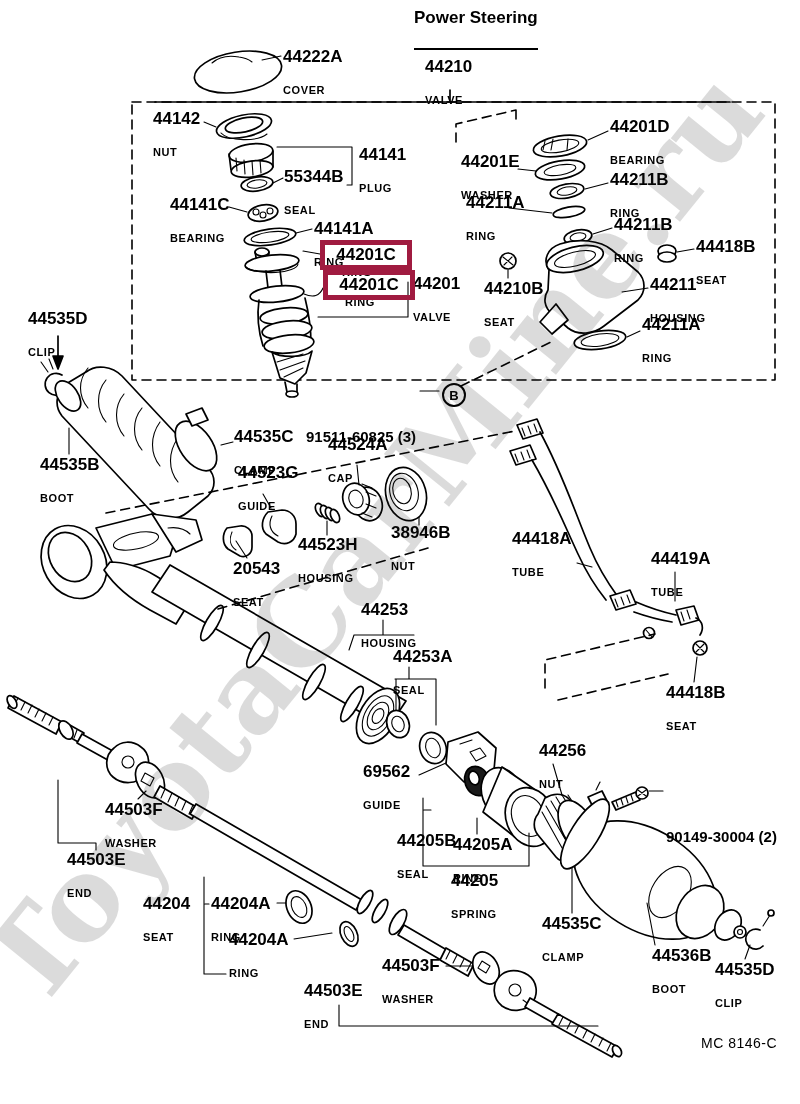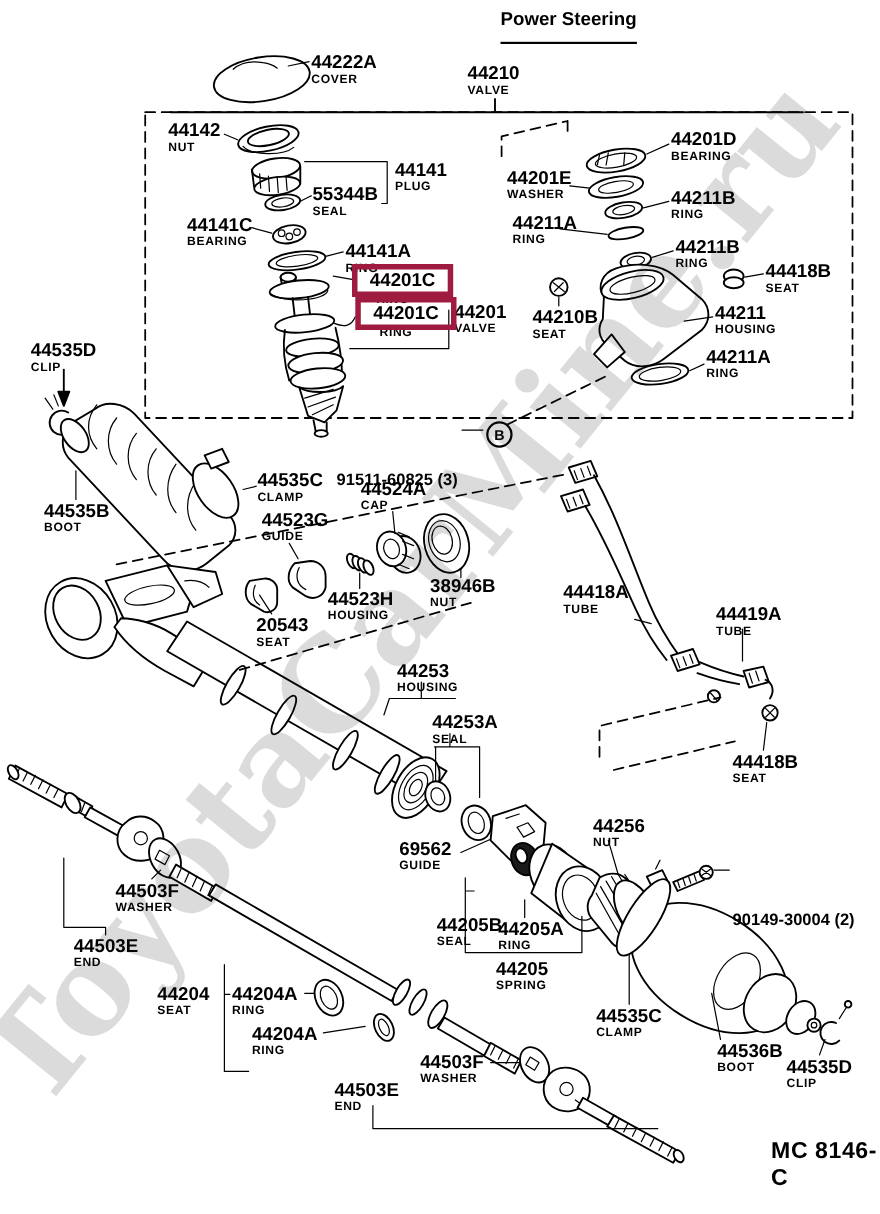--- a/index.html
+++ b/index.html
@@ -8,36 +8,36 @@
   #art{position:absolute;left:0;top:0;z-index:1;}
   #art path,#art ellipse,#art circle,#art line,#art rect,#art polygon{
     fill:none;stroke:#000;stroke-width:1.7;stroke-linecap:round;stroke-linejoin:round;}
   #art .fw{fill:#fff;}
   #art .fk{fill:#1a1a1a;}
   #art .dash{stroke-dasharray:9 6;stroke-width:1.6;}
   #art .thin{stroke-width:1.1;}
   #art polygon.solid{fill:#000;stroke:#000;}
   .lbl{position:absolute;z-index:2;font-weight:bold;line-height:1;white-space:nowrap;}
   .lbl .num{font-size:17px;letter-spacing:0;}
-  .lbl .nm{font-size:11px;letter-spacing:.6px;margin-top:2px;}
+  .lbl .nm{font-size:11px;letter-spacing:.6px;margin-top:20px;}
   .one{font-size:15px;font-weight:bold;z-index:2;position:absolute;white-space:nowrap;margin-top:45px;}
   .title{position:absolute;left:414px;top:8px;z-index:2;font-size:17px;font-weight:bold;
-         border-bottom:2px solid #000;padding-bottom:10px;margin-left:41px;}
+         border-bottom:2px solid #000;padding-bottom:20px;}
   .hlbox{position:absolute;z-index:3;box-sizing:border-box;width:92px;height:30px;
          display:flex;align-items:center;justify-content:center;
          font-weight:bold;font-size:17px;}
   .ringtxt{position:absolute;z-index:2;font-size:11px;font-weight:bold;letter-spacing:.6px;}
   .circle-label{position:absolute;z-index:2;width:20px;height:20px;border:2px solid #000;
          border-radius:50%;display:flex;align-items:center;justify-content:center;
          font-size:13px;font-weight:bold;}
   .watermark{position:absolute;left:-268px;top:470px;width:1280px;z-index:5;
          text-align:center;transform:rotate(-51deg);pointer-events:none;
          font-family:"DejaVu Serif",serif;font-weight:bold;font-size:115px;
          color:rgba(30,30,30,0.16);}
-  .docid{position:absolute;z-index:2;font-size:21px;font-weight:bold;letter-spacing:.5px;}
+  .docid{position:absolute;z-index:2;font-size:14px;font-weight:normal;letter-spacing:.5px;}
 </style>
 </head>
 <body>
 
 <div id="stage">
 
 <svg id="art" width="800" height="1104" viewBox="0 0 800 1104">
 
   <g>
     <rect class="dash" x="132" y="102" width="643" height="278"></rect>

